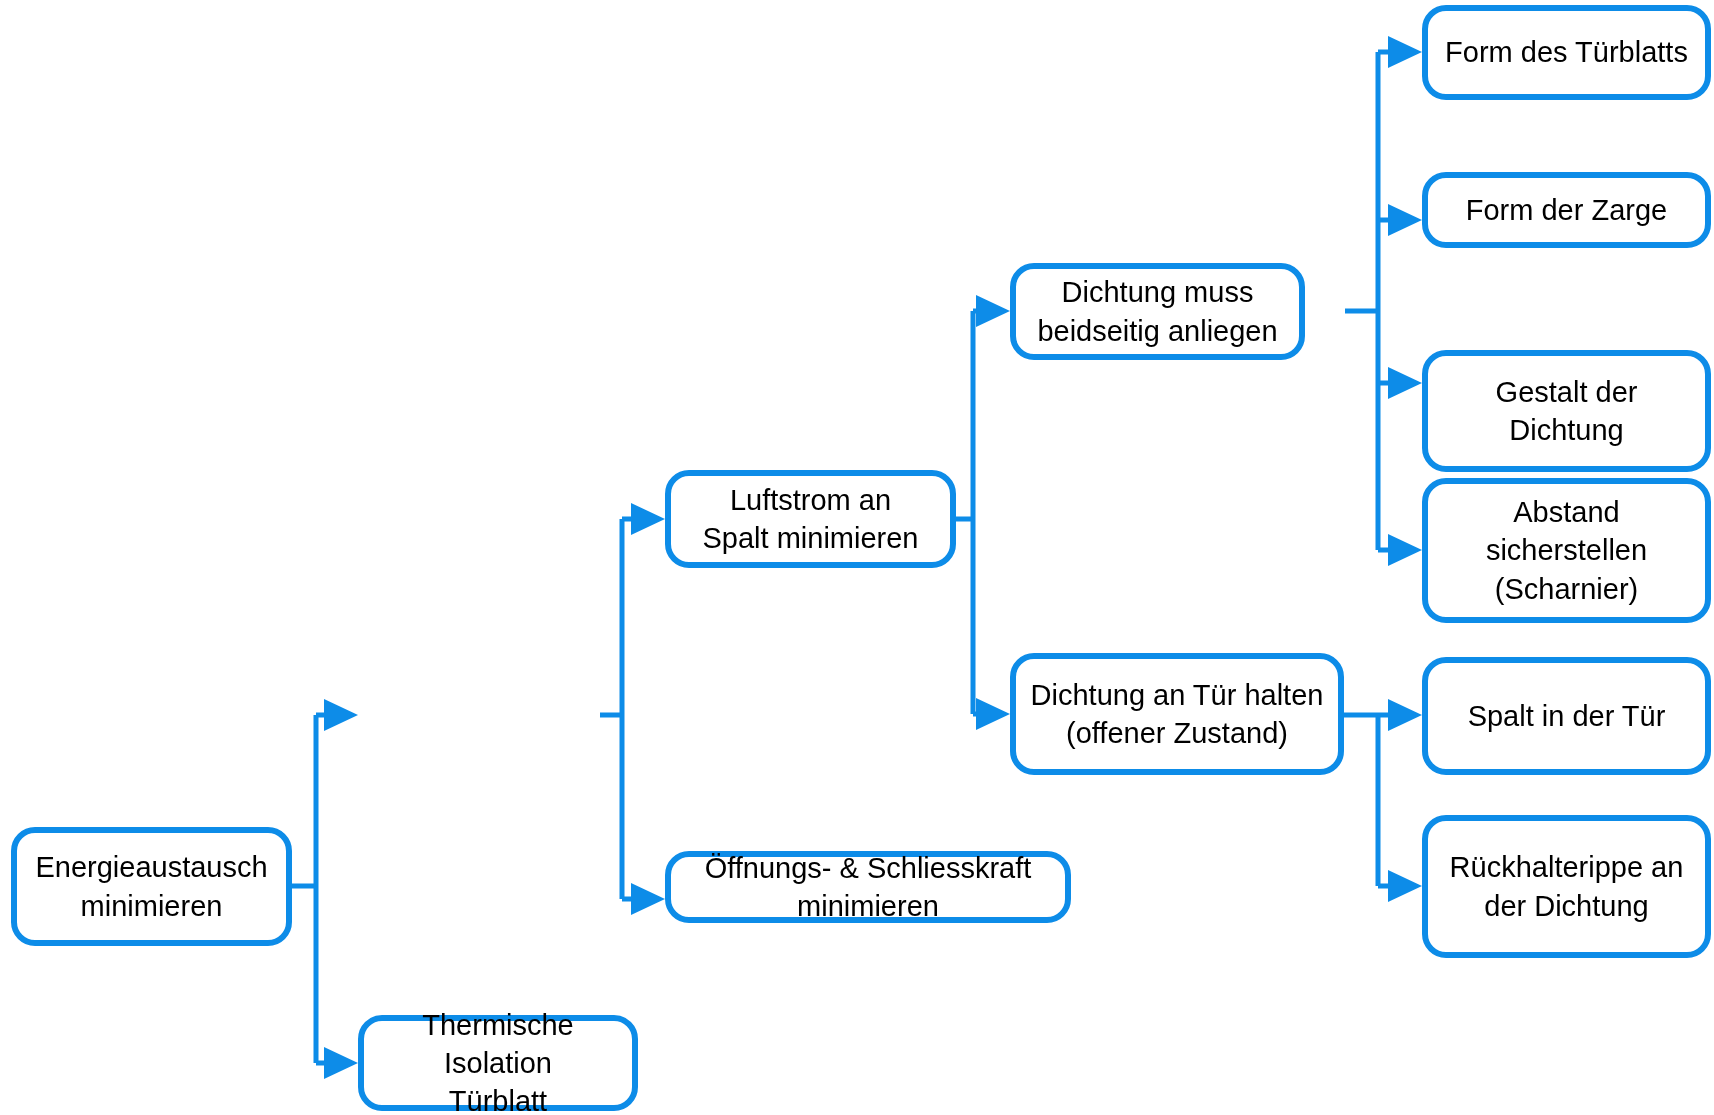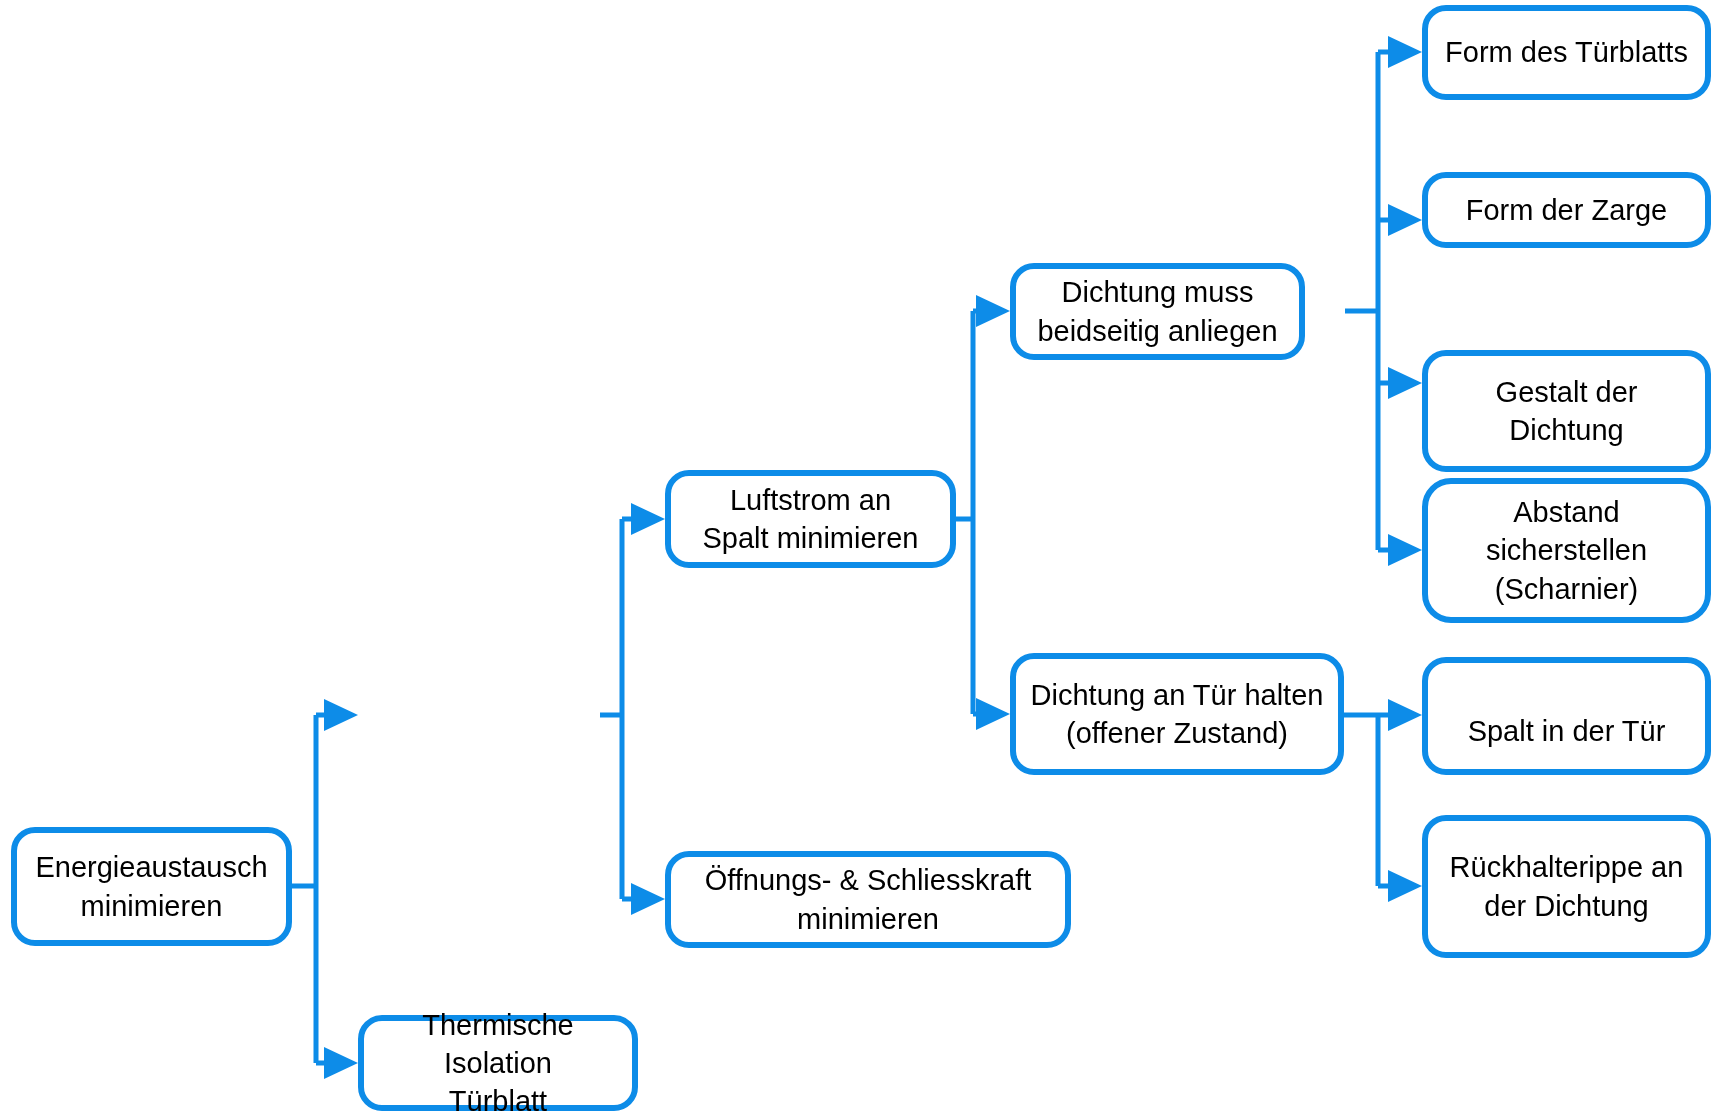--- a/index.html
+++ b/index.html
@@ -34,28 +34,28 @@
     font-size: 29px;
     line-height: 1.32;
     white-space: pre-line;
     padding: 19px 10px;
   }
   
   .n-energieaustausch { left: 11px;    top: 827px;  width: 281px; height: 119px; }
   .n-tuere            { left: 358px;  top: 672px;  width: 242px; height: 87px;  }
   .n-thermisch        { left: 358px;  top: 1015px; width: 280px; height: 96px;  }
   .n-luftstrom        { left: 665px;  top: 470px;  width: 291px; height: 98px; align-items: center;  }
-  .n-oeffnung         { left: 665px;  top: 851px;  width: 406px; height: 97px;  }
+  .n-oeffnung         { left: 665px;  top: 851px;  width: 406px; height: 72px;  }
   .n-beidseitig       { left: 1010px; top: 263px;  width: 295px; height: 97px;  }
   .n-halten           { left: 1010px; top: 653px;  width: 334px; height: 122px; }
   .n-form-tuerblatt   { left: 1422px; top: 5px;    width: 289px; height: 95px;  }
   .n-form-zarge       { left: 1422px; top: 172px;  width: 289px; height: 76px;  }
   .n-gestalt          { left: 1422px; top: 350px;  width: 289px; height: 122px;  }
-  .n-abstand          { left: 1422px; top: 478px;  width: 289px; height: 145px; border-radius: 29px; }
-  .n-spalt            { left: 1422px; top: 657px;  width: 289px; height: 118px; align-items: flex-end; }
+  .n-abstand          { left: 1422px; top: 478px;  width: 289px; height: 145px; }
+  .n-spalt            { left: 1422px; top: 657px;  width: 289px; height: 118px; }
   .n-rueckhalterippe  { left: 1422px; top: 815px;  width: 289px; height: 143px; }
 </style>
 </head>
 <body>
 
 <div class="canvas">
 
   <svg class="edges" viewBox="0 0 1714 1115" xmlns="http://www.w3.org/2000/svg">
 
     <g>

